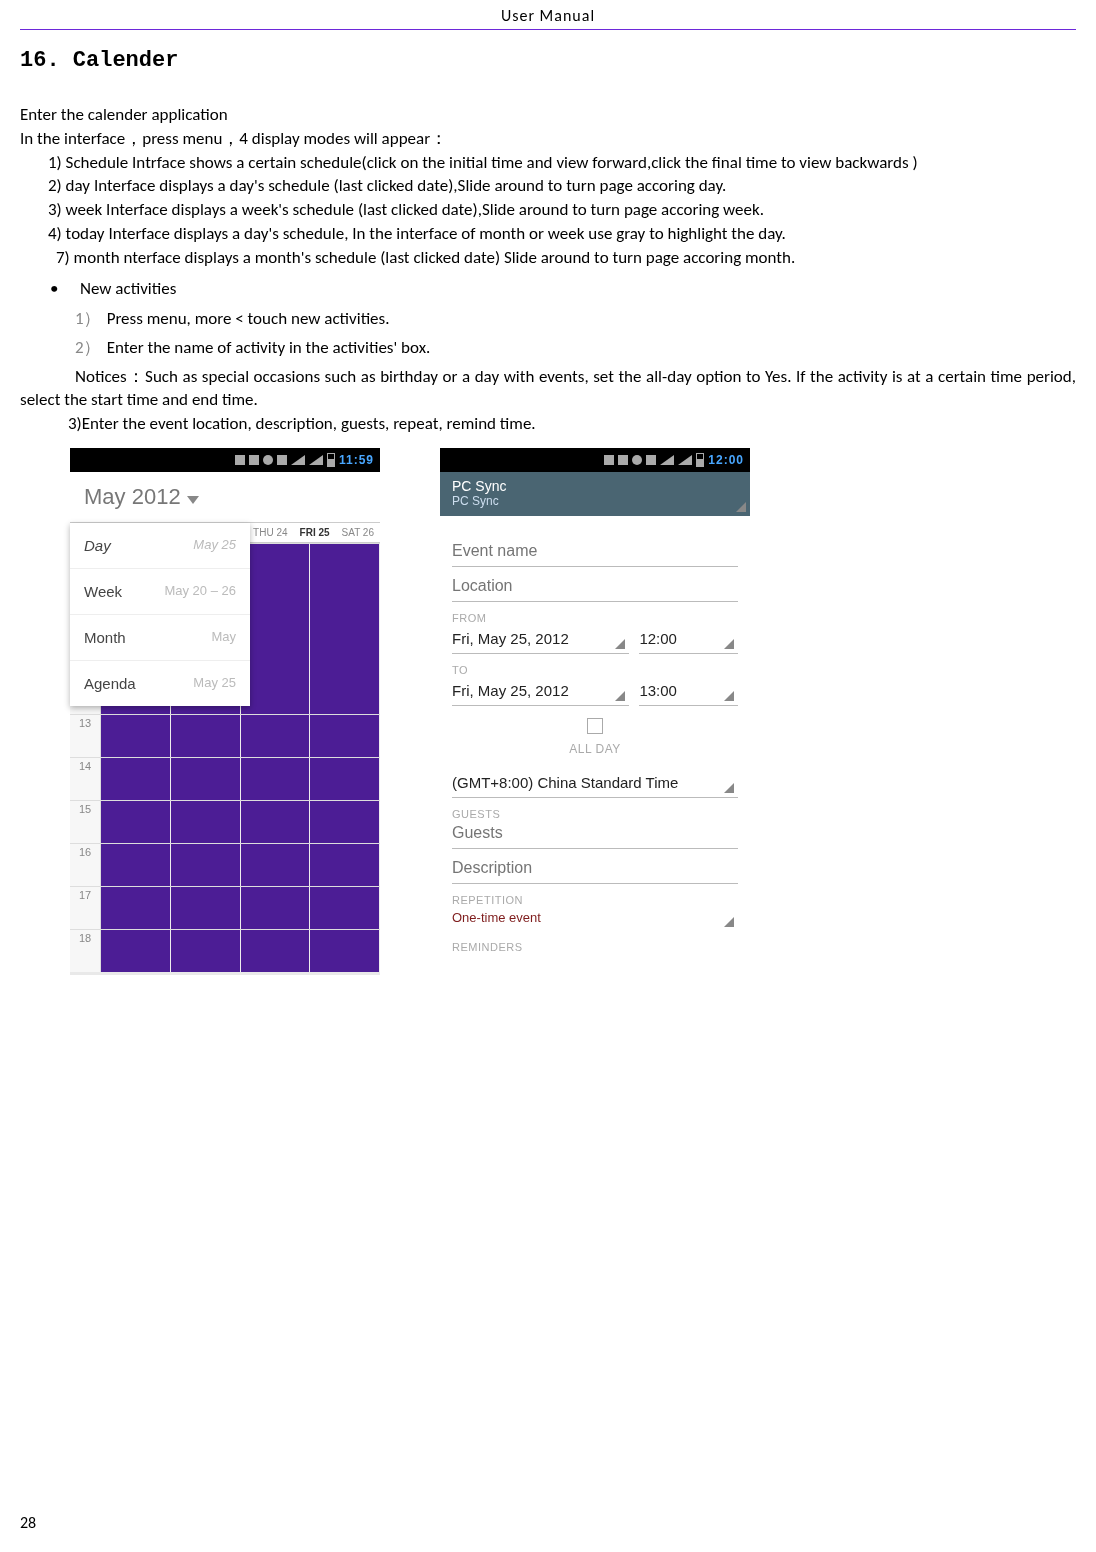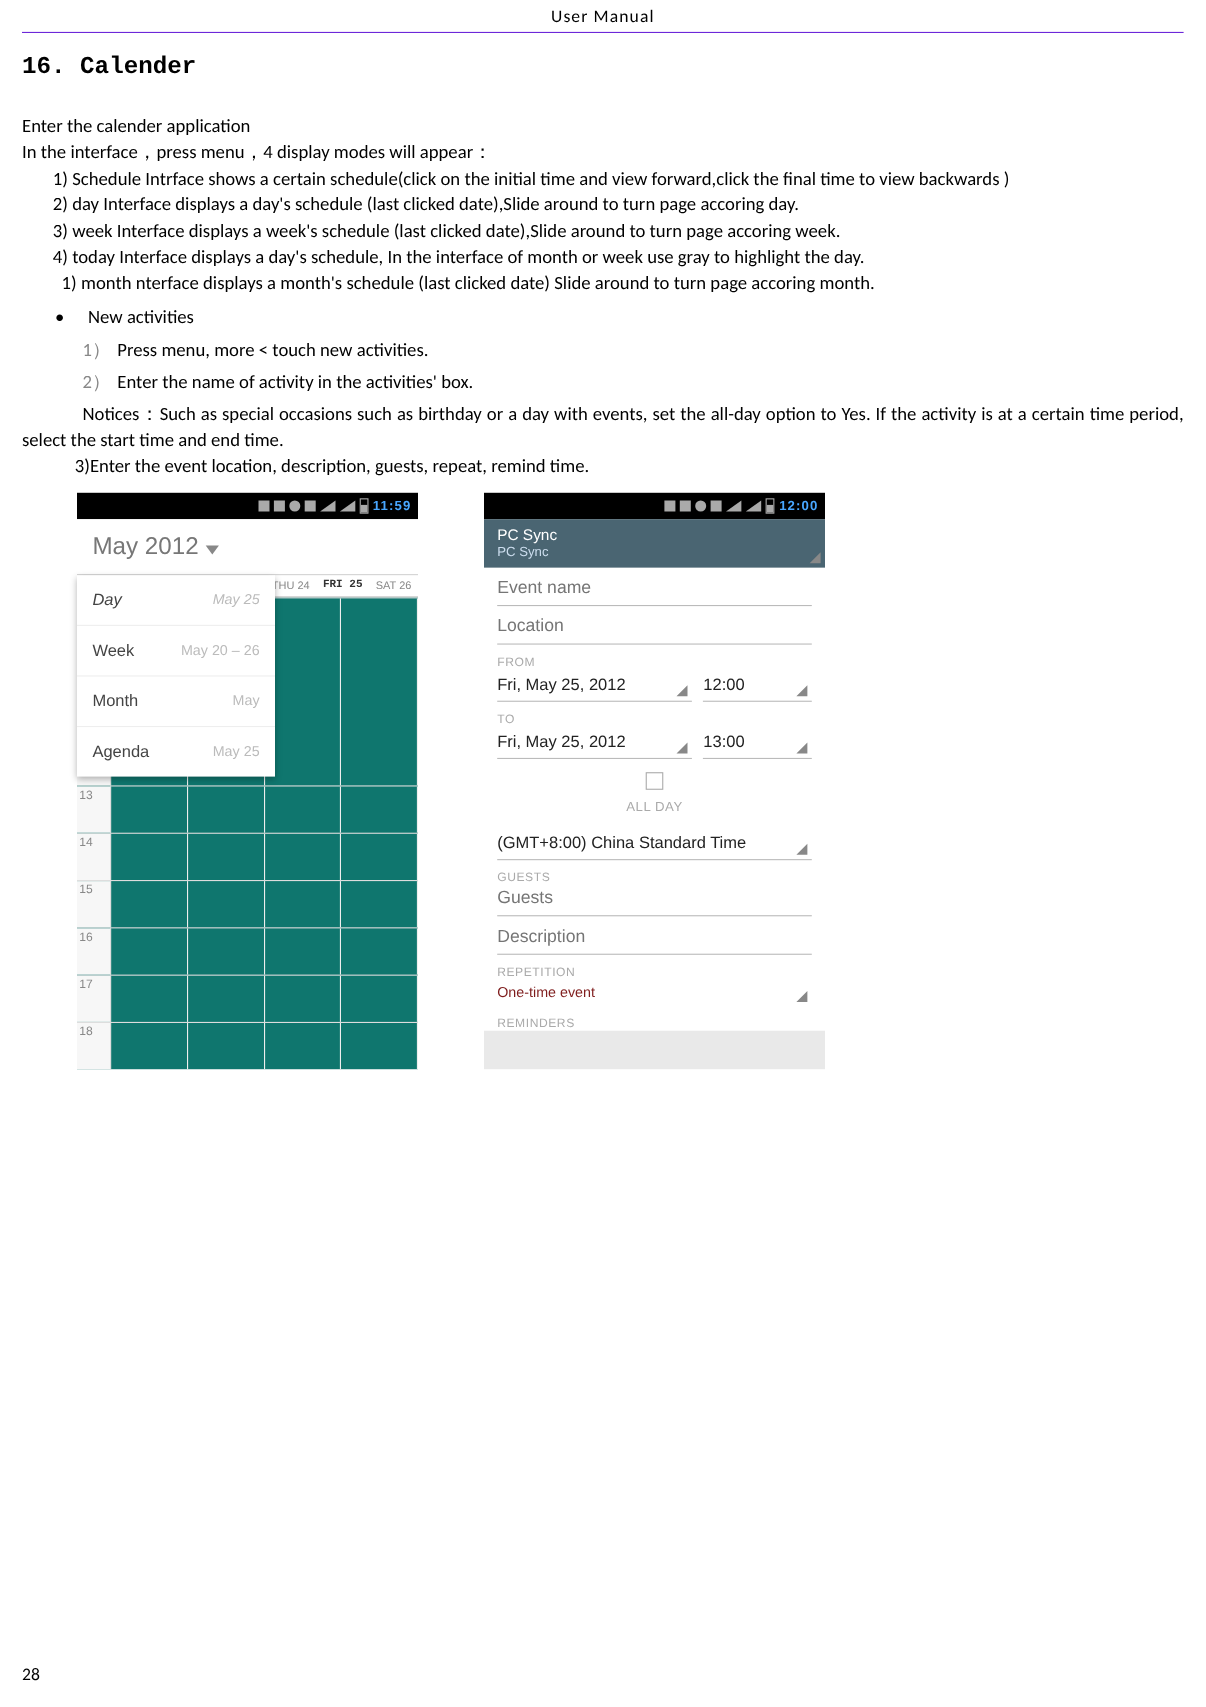--- a/index.html
+++ b/index.html
@@ -109,42 +109,43 @@
   }
   .day-header {
     display: flex;
     justify-content: flex-end;
     background: #fff;
     border-bottom: 1px solid #ccc;
     font-size: 10px;
     color: #888;
   }
   .day-header div { padding: 4px 6px; }
-  .day-header .bold { color: #333; font-weight: bold; font-family: Liberation Mono, monospace; }
+  .day-header .bold { color: #333; font-weight: bold; }
   .grid-wrap { position: relative; }
   .view-menu {
     position: absolute;
     top: 0; left: 0;
     width: 180px;
     background: #fff;
     box-shadow: 0 2px 6px rgba(0,0,0,0.3);
     z-index: 2;
   }
   .view-menu .row {
     display: flex;
     justify-content: space-between;
     padding: 14px 14px;
     border-top: 1px solid #eee;
     font-size: 15px;
     color: #444;
   }
   .view-menu .row:first-child { border-top: none; font-style: italic; }
   .view-menu .row .sub { color: #bbb; font-size: 13px; }
   .hour-grid {
-    background: #0f766e;
+    background: #4c1d95;
+    text-align: center;
   }
   .hour-row {
     display: flex;
     border-top: 1px solid #ddd;
     height: 42px;
   }
   .hour-row .hlabel {
     width: 26px;
     font-size: 11px;
     color: #888;
@@ -187,21 +188,21 @@
   .cal-sel .sub { font-size: 12px; color: #cde; }
   .corner-tri {
     position: absolute;
     right: 4px; bottom: 4px;
     width: 0; height: 0;
     border-left: 10px solid transparent;
     border-bottom: 10px solid #888;
   }
   .form {
     background: #fff;
-    padding: 0 12px;
+    padding: 16px 12px;
   }
   .field-line {
     border: none;
     border-bottom: 1px solid #bbb;
     width: 100%;
     padding: 10px 0 6px 0;
     font-size: 16px;
     color: #999;
     background: transparent;
     outline: none;
@@ -266,21 +267,21 @@
   <div class="doc-header">User    Manual</div>
 
   <div class="section-title">16. Calender</div>
 
   <div class="body-text">Enter the calender application</div>
   <div class="body-text">In the interface，press menu，4 display modes will appear：</div>
   <div class="body-text indent-small" style="text-align:justify;">1) Schedule Intrface shows a certain schedule(click on the initial time and view forward,click the final time to view backwards )</div>
   <div class="body-text indent-small">2) day       Interface displays a day's schedule (last clicked date),Slide around to turn page accoring day.</div>
   <div class="body-text indent-small">3) week     Interface displays a    week's schedule (last clicked date),Slide around to turn page accoring week.</div>
   <div class="body-text indent-small">4) today    Interface displays a day's schedule, In the interface of month or week use gray to highlight the day.</div>
-  <div class="body-text" style="padding-left:36px;">1) month        nterface displays a    month's schedule (last clicked date) Slide around to turn page accoring month.</div>
+  <div class="body-text" style="padding-left:36px;">7) month        nterface displays a    month's schedule (last clicked date) Slide around to turn page accoring month.</div>
 
   <div class="bullet-row">
     <span class="dot">•</span><span>New activities</span>
   </div>
 
   <div class="ol-item"><span class="num">1）</span><span>Press menu, more &lt; touch new activities.</span></div>
   <div class="ol-item"><span class="num">2）</span><span>Enter the name of activity in the activities' box.</span></div>
 
   <div class="body-text notices" style="text-align:justify; padding-left:55px; text-indent:-0px;">
     <span style="padding-left:0;"></span>

